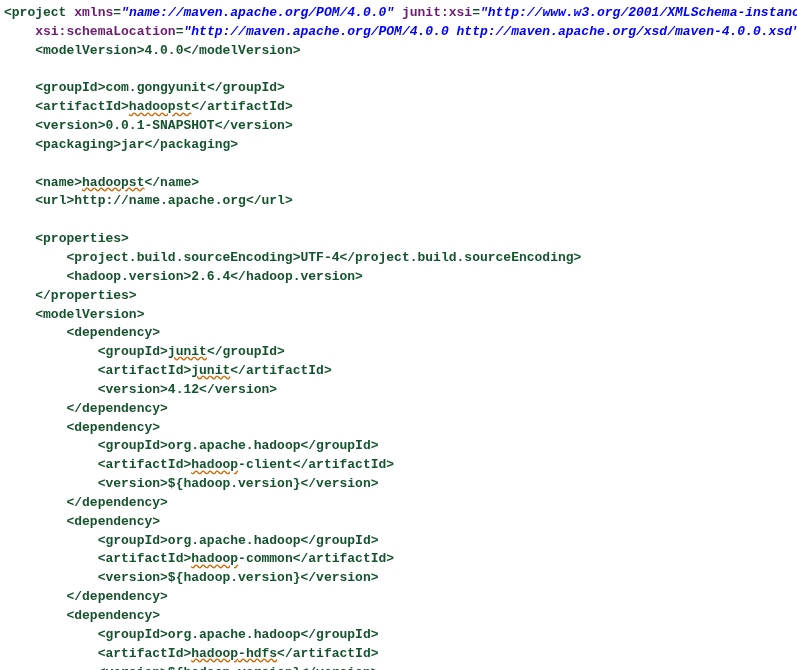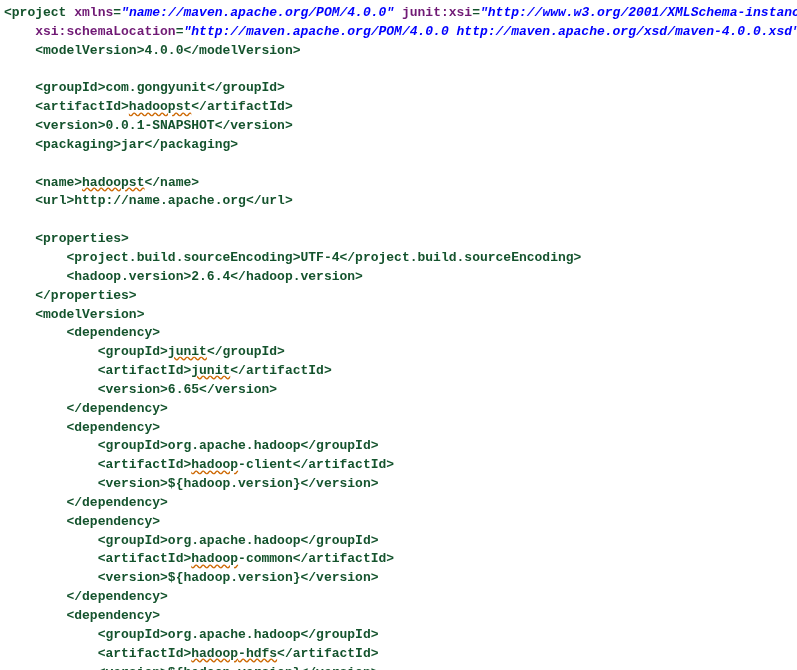--- a/index.html
+++ b/index.html
@@ -26,21 +26,21 @@
     <span class="tag">&lt;<span>url</span>&gt;</span><span class="text">http://name.apache.org</span><span class="tag">&lt;/<span>url</span>&gt;</span>
 
     <span class="tag">&lt;<span>properties</span>&gt;</span>
         <span class="tag">&lt;<span>project.build.sourceEncoding</span>&gt;</span><span class="text">UTF-4</span><span class="tag">&lt;/<span>project.build.sourceEncoding</span>&gt;</span>
         <span class="tag">&lt;<span>hadoop.version</span>&gt;</span><span class="text">2.6.4</span><span class="tag">&lt;/<span>hadoop.version</span>&gt;</span>
     <span class="tag">&lt;/<span>properties</span>&gt;</span>
     <span class="tag">&lt;<span>modelVersion</span>&gt;</span>
         <span class="tag">&lt;<span>dependency</span>&gt;</span>
             <span class="tag">&lt;<span>groupId</span>&gt;</span><span class="text underline">junit</span><span class="tag">&lt;/<span>groupId</span>&gt;</span>
             <span class="tag">&lt;<span>artifactId</span>&gt;</span><span class="text underline">junit</span><span class="tag">&lt;/<span>artifactId</span>&gt;</span>
-            <span class="tag">&lt;<span>version</span>&gt;</span><span class="text">6.65</span><span class="tag">&lt;/<span>version</span>&gt;</span>
+            <span class="tag">&lt;<span>version</span>&gt;</span><span class="text">4.12</span><span class="tag">&lt;/<span>version</span>&gt;</span>
         <span class="tag">&lt;/<span>dependency</span>&gt;</span>
         <span class="tag">&lt;<span>dependency</span>&gt;</span>
             <span class="tag">&lt;<span>groupId</span>&gt;</span><span class="text">org.apache.hadoop</span><span class="tag">&lt;/<span>groupId</span>&gt;</span>
             <span class="tag">&lt;<span>artifactId</span>&gt;</span><span class="text"><span class="underline">hadoop</span><span>-client</span></span><span class="tag">&lt;/<span>artifactId</span>&gt;</span>
             <span class="tag">&lt;<span>version</span>&gt;</span><span class="text">${hadoop.version}</span><span class="tag">&lt;/<span>version</span>&gt;</span>
         <span class="tag">&lt;/<span>dependency</span>&gt;</span>
         <span class="tag">&lt;<span>dependency</span>&gt;</span>
             <span class="tag">&lt;<span>groupId</span>&gt;</span><span class="text">org.apache.hadoop</span><span class="tag">&lt;/<span>groupId</span>&gt;</span>
             <span class="tag">&lt;<span>artifactId</span>&gt;</span><span class="text"><span class="underline">hadoop</span><span>-common</span></span><span class="tag">&lt;/<span>artifactId</span>&gt;</span>
             <span class="tag">&lt;<span>version</span>&gt;</span><span class="text">${hadoop.version}</span><span class="tag">&lt;/<span>version</span>&gt;</span>

